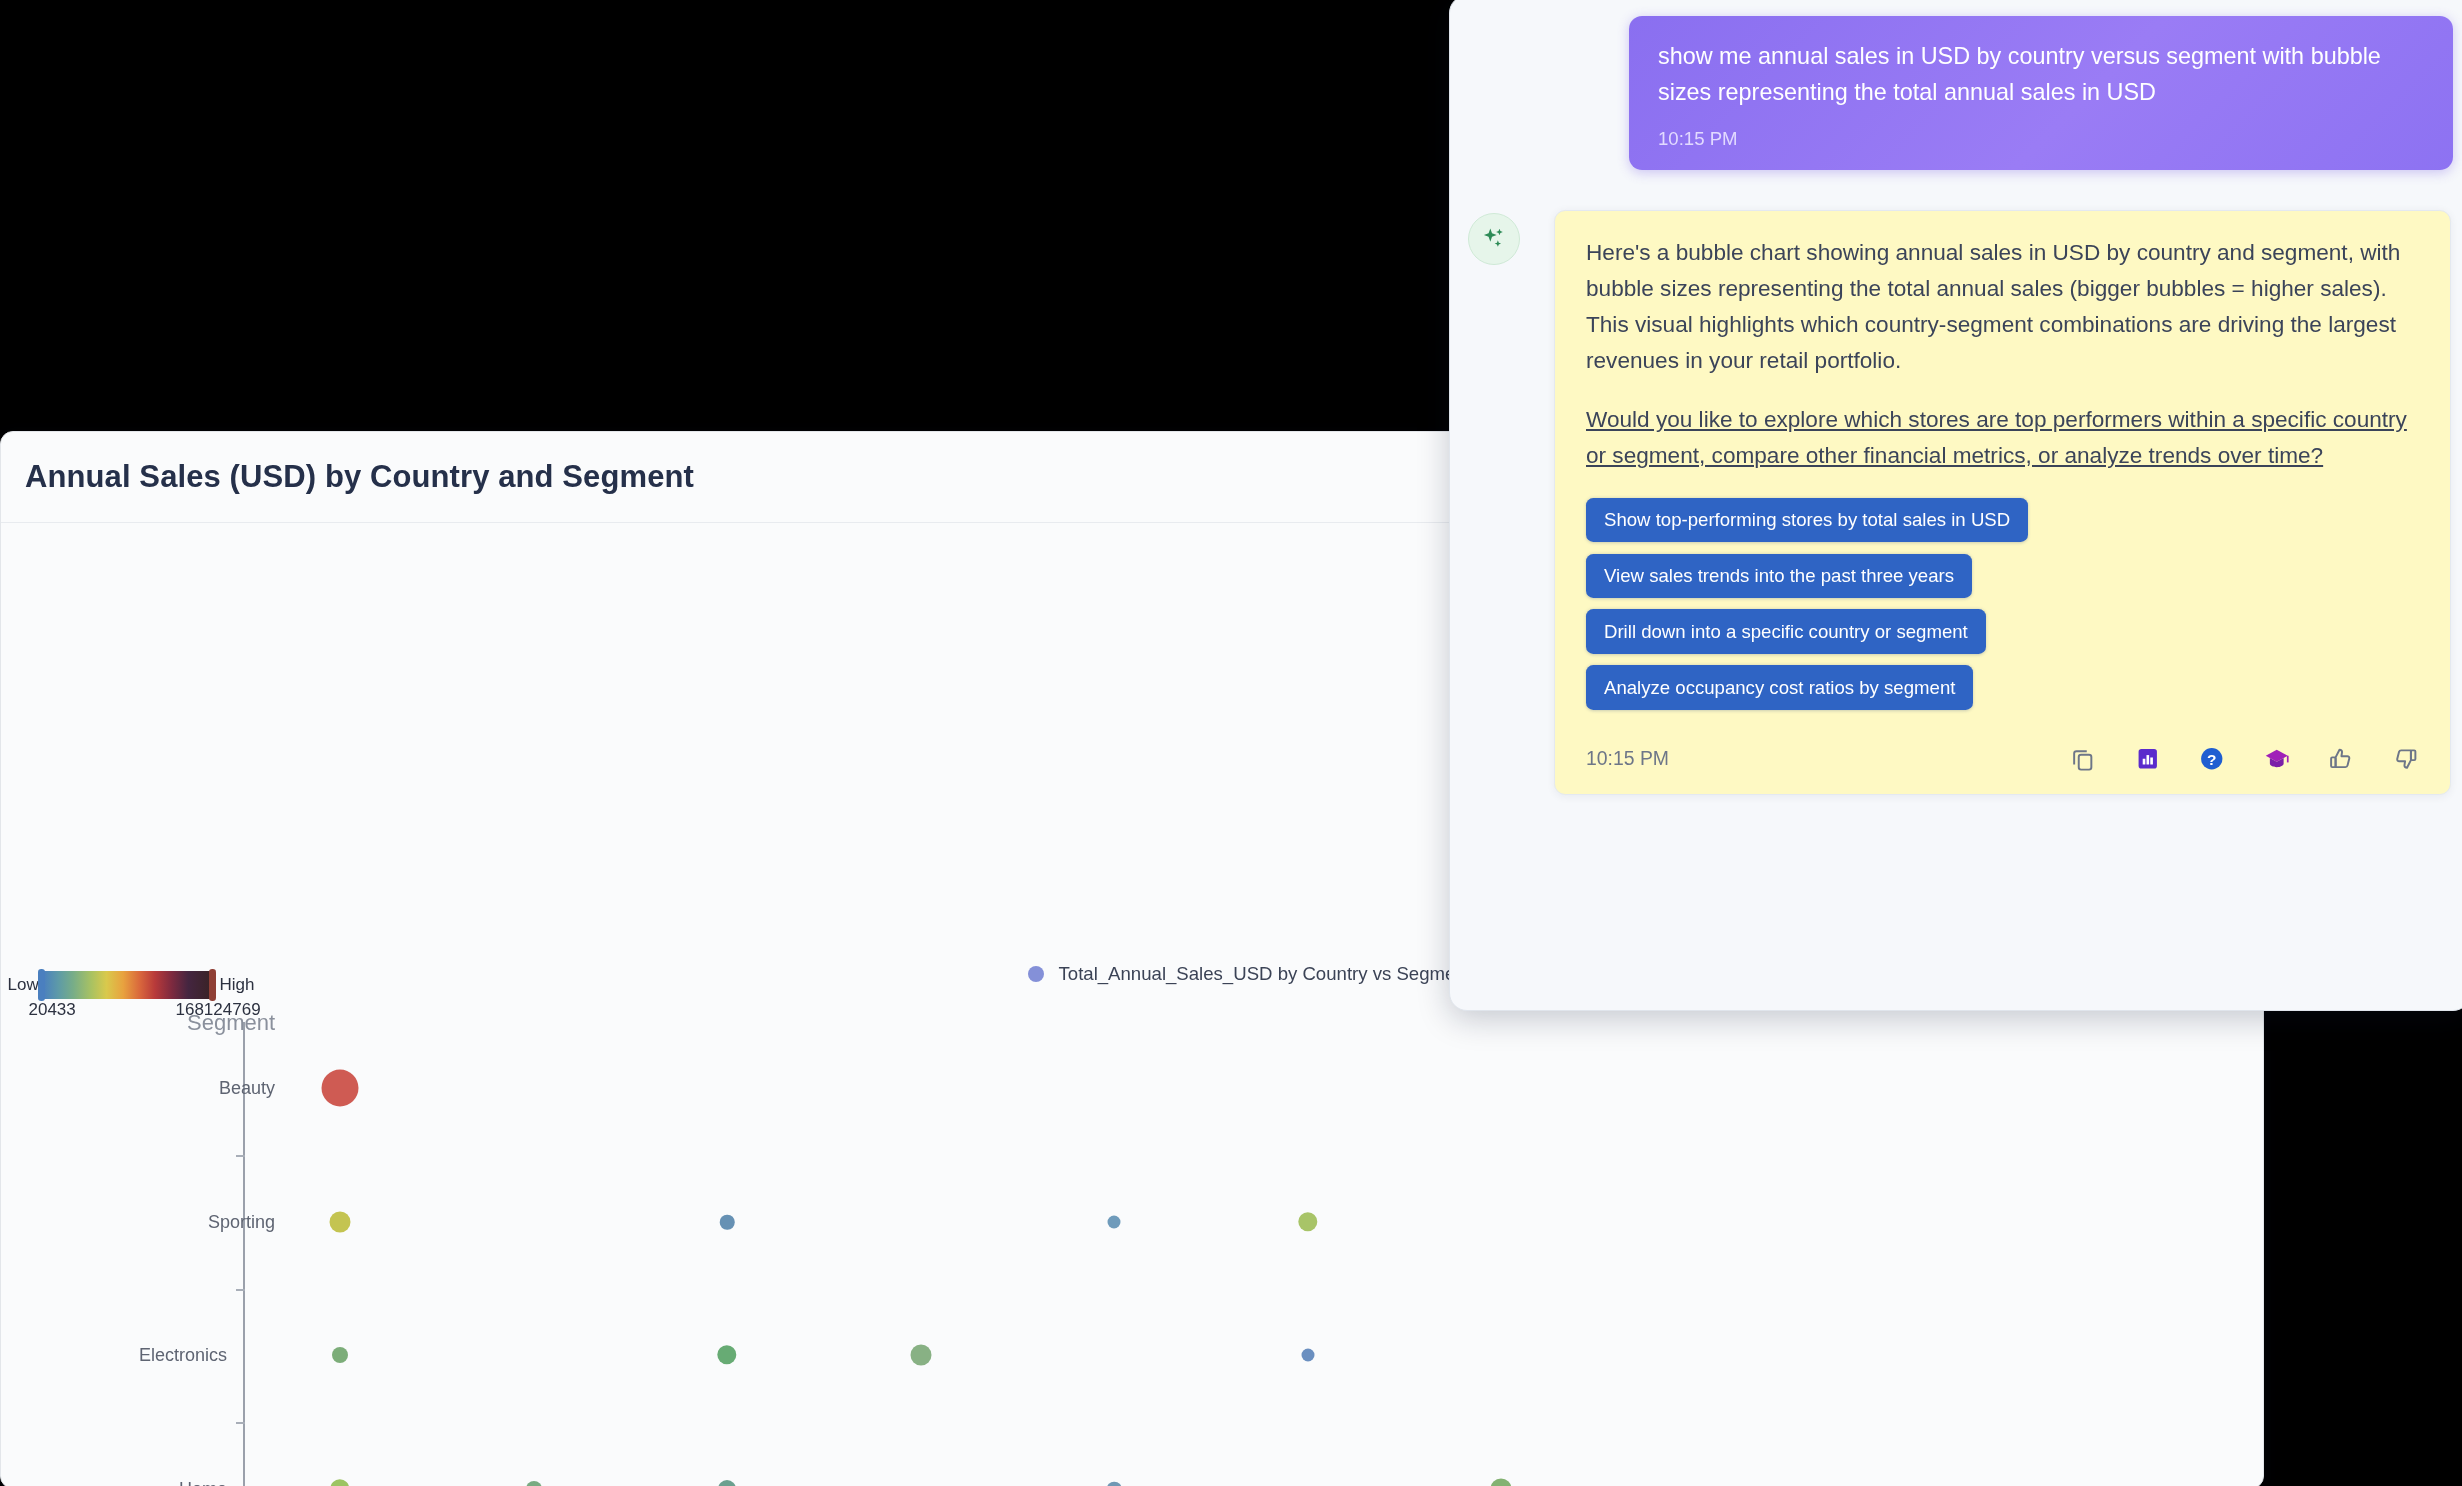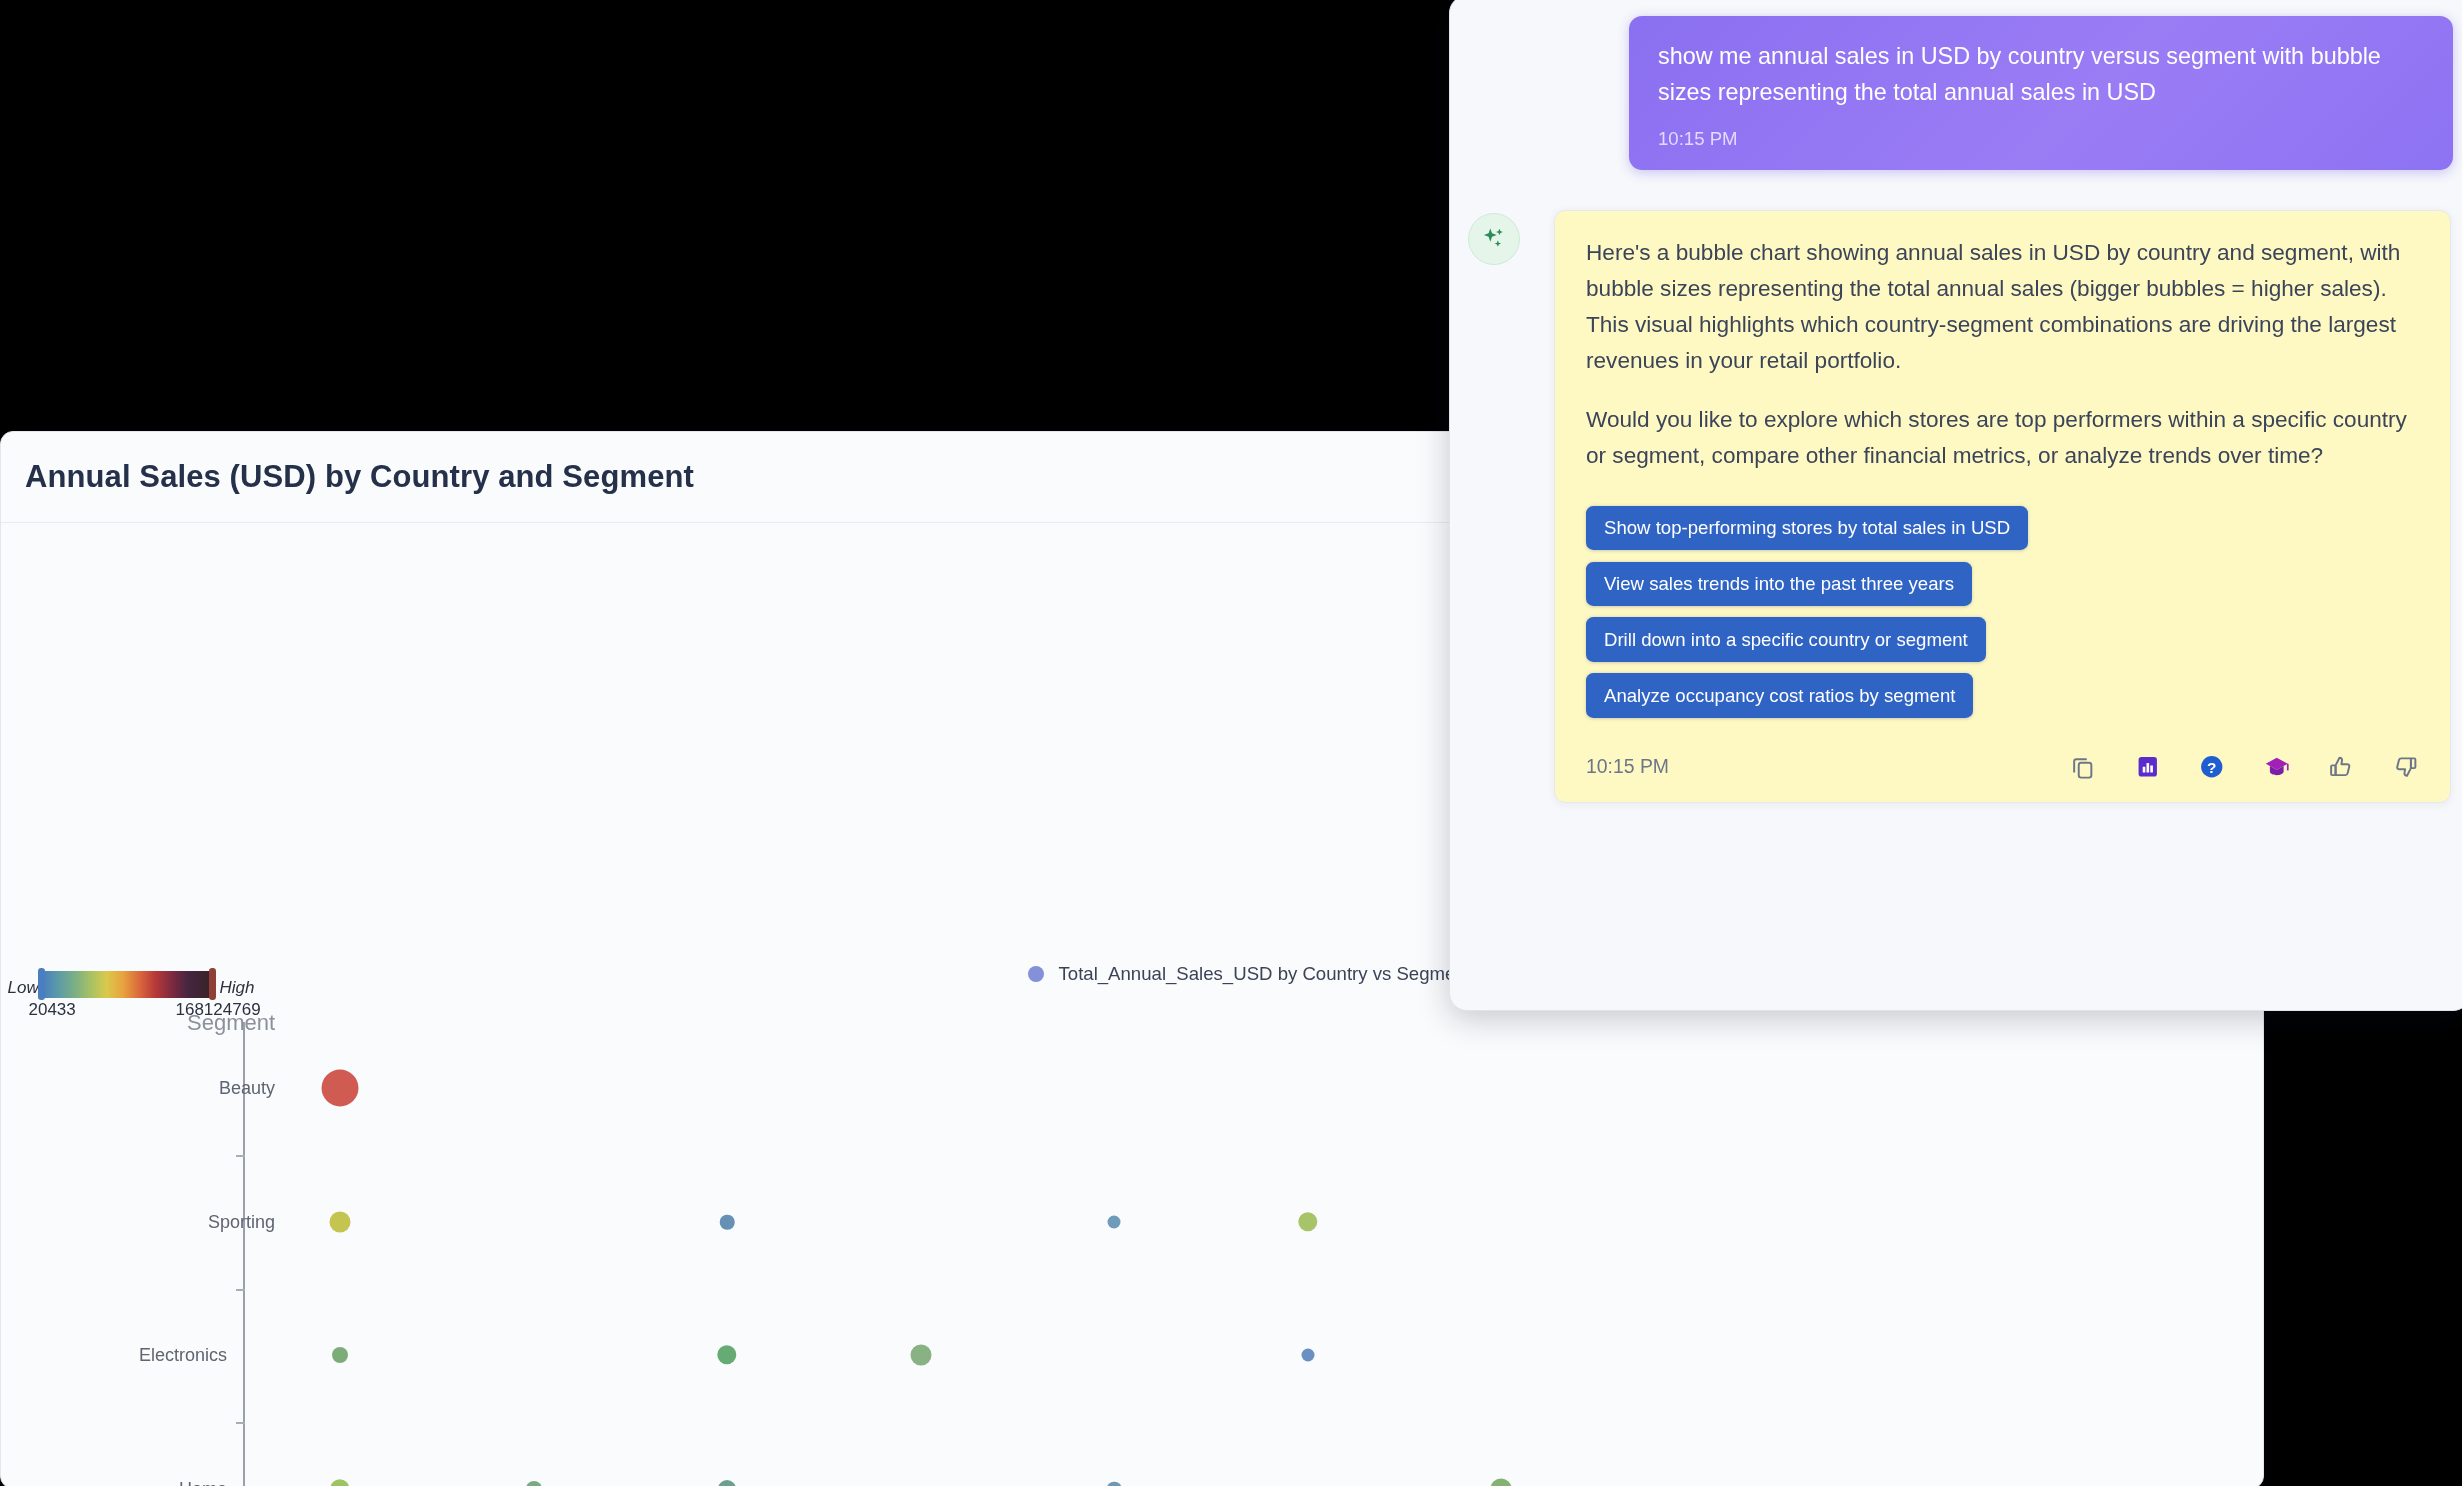--- a/index.html
+++ b/index.html
@@ -19,21 +19,21 @@
     position:absolute;left:24px;top:27px;
     font-size:31px;font-weight:700;color:#25304a;letter-spacing:0.1px;
     white-space:nowrap;
   }
   #chart-header-rule{
     position:absolute;left:0;top:90px;width:100%;height:0.8px;background:#e8ebef;
   }
 
   
   #colorbar-legend{position:absolute;left:6.5px;top:540px;height:55px;}
-  .cb-row{display:flex;align-items:flex-end;height:26px;font-style:italic;}
+  .cb-row{display:flex;align-items:center;height:26px;}
   .cb-cap{font-size:17px;color:#2c3140;}
   #cb-low{margin-right:4.8px;}
   #cb-high{margin-left:9px;}
   #cb-bar{
     position:relative;width:167px;height:27.5px;
     background:linear-gradient(to right,
       #4a7fbf 0%, #5d9aa8 9%, #77ad88 18%, #a9c262 29%,
       #d9c94c 38%, #e8a23f 48%, #d9673c 58%, #b83a3a 67%,
       #7e2a3f 77%, #442540 87%, #3a2327 100%);
     border-radius:0.8px;
@@ -97,21 +97,21 @@
   }
   #assistant-card{
     position:absolute;left:86px;top:-3.2px;width:897px;
     background:#fef9c3;border:0.8px solid #e4e9f0;border-radius:11.3px;
     padding:24px 31px 21px 31px;box-sizing:border-box;
     box-shadow:0 1.6px 8px rgba(20,35,70,.06);
   }
   .assistant-para{
     font-size:22.6px;line-height:36px;color:#3b4459;margin:0 0 22.6px 0;
   }
-  .assistant-para:last-of-type{margin-bottom:32px;}
+  .assistant-para:last-of-type{margin-bottom:24px;text-decoration:underline;}
 
   .suggestion{
     display:inline-block;background:#2f64c4;color:#fff;border:none;
     border-radius:7.3px;padding:11.3px 18px;margin:0 0 11.3px 0;
     font-size:18.6px;font-family:Liberation Sans, sans-serif;cursor:pointer;
     box-shadow:0 0.8px 3.2px rgba(20,50,120,.22);
   }
 
   #assistant-footer{
     display:flex;align-items:center;justify-content:space-between;

